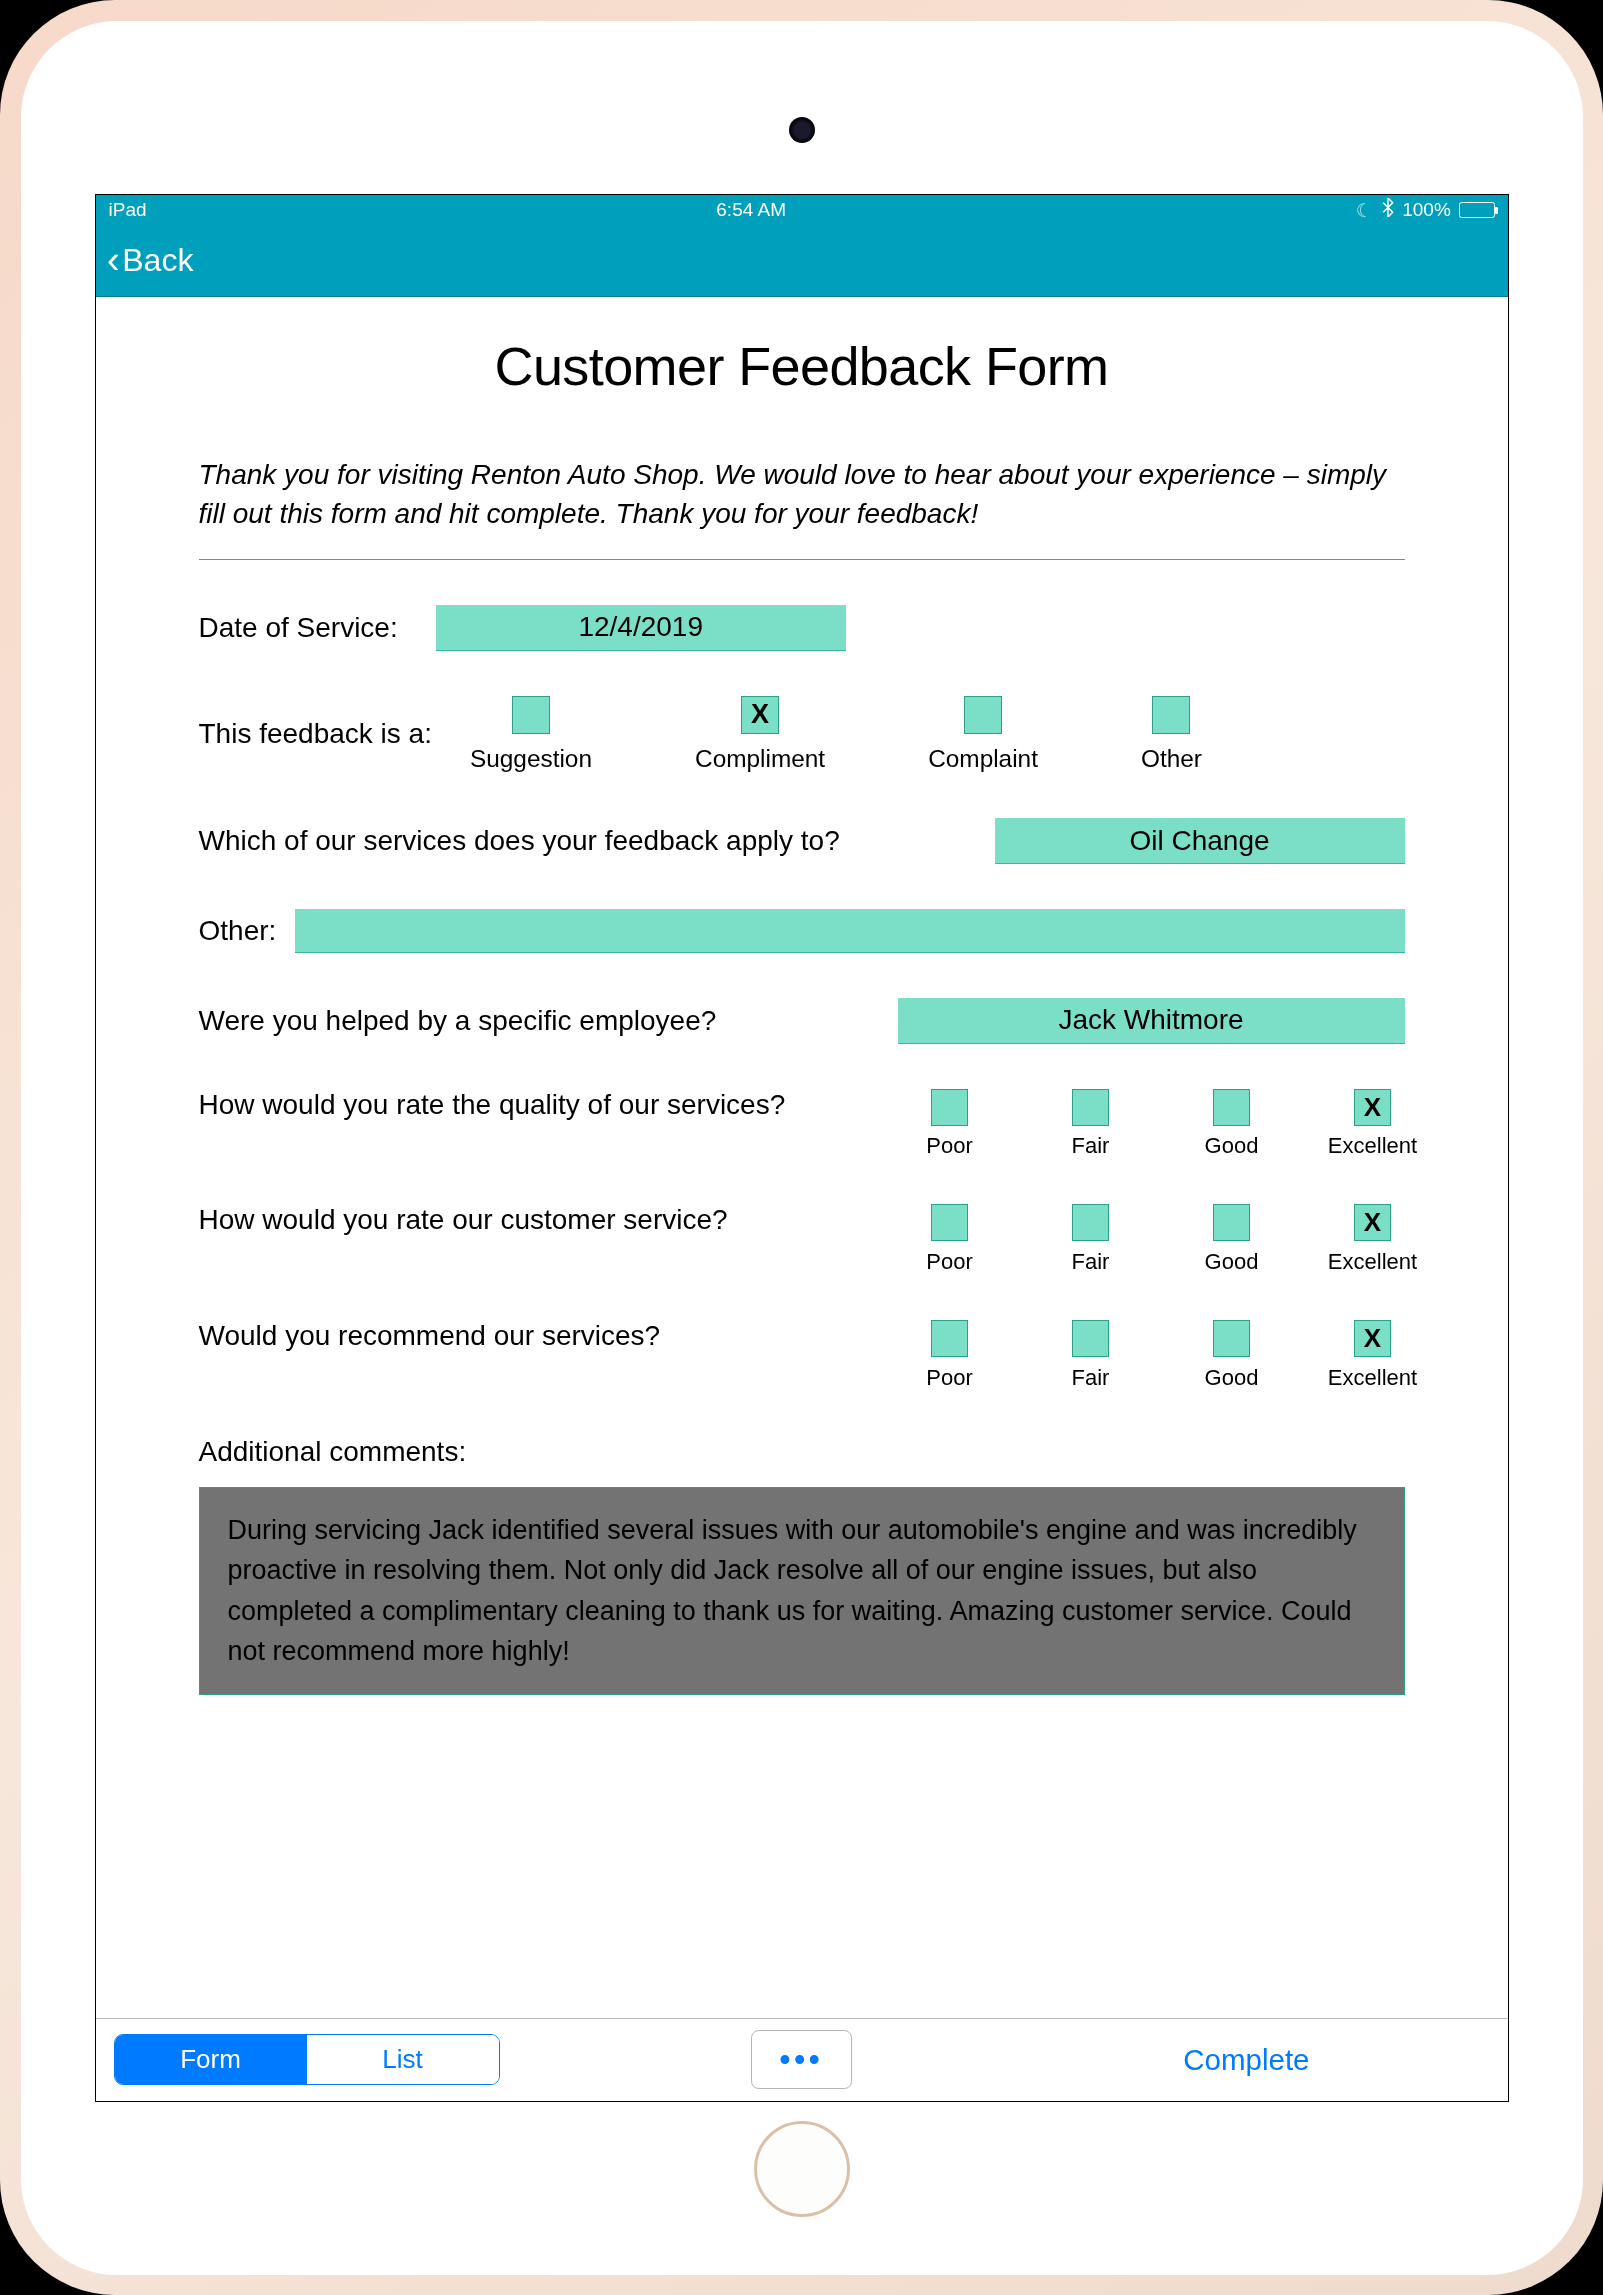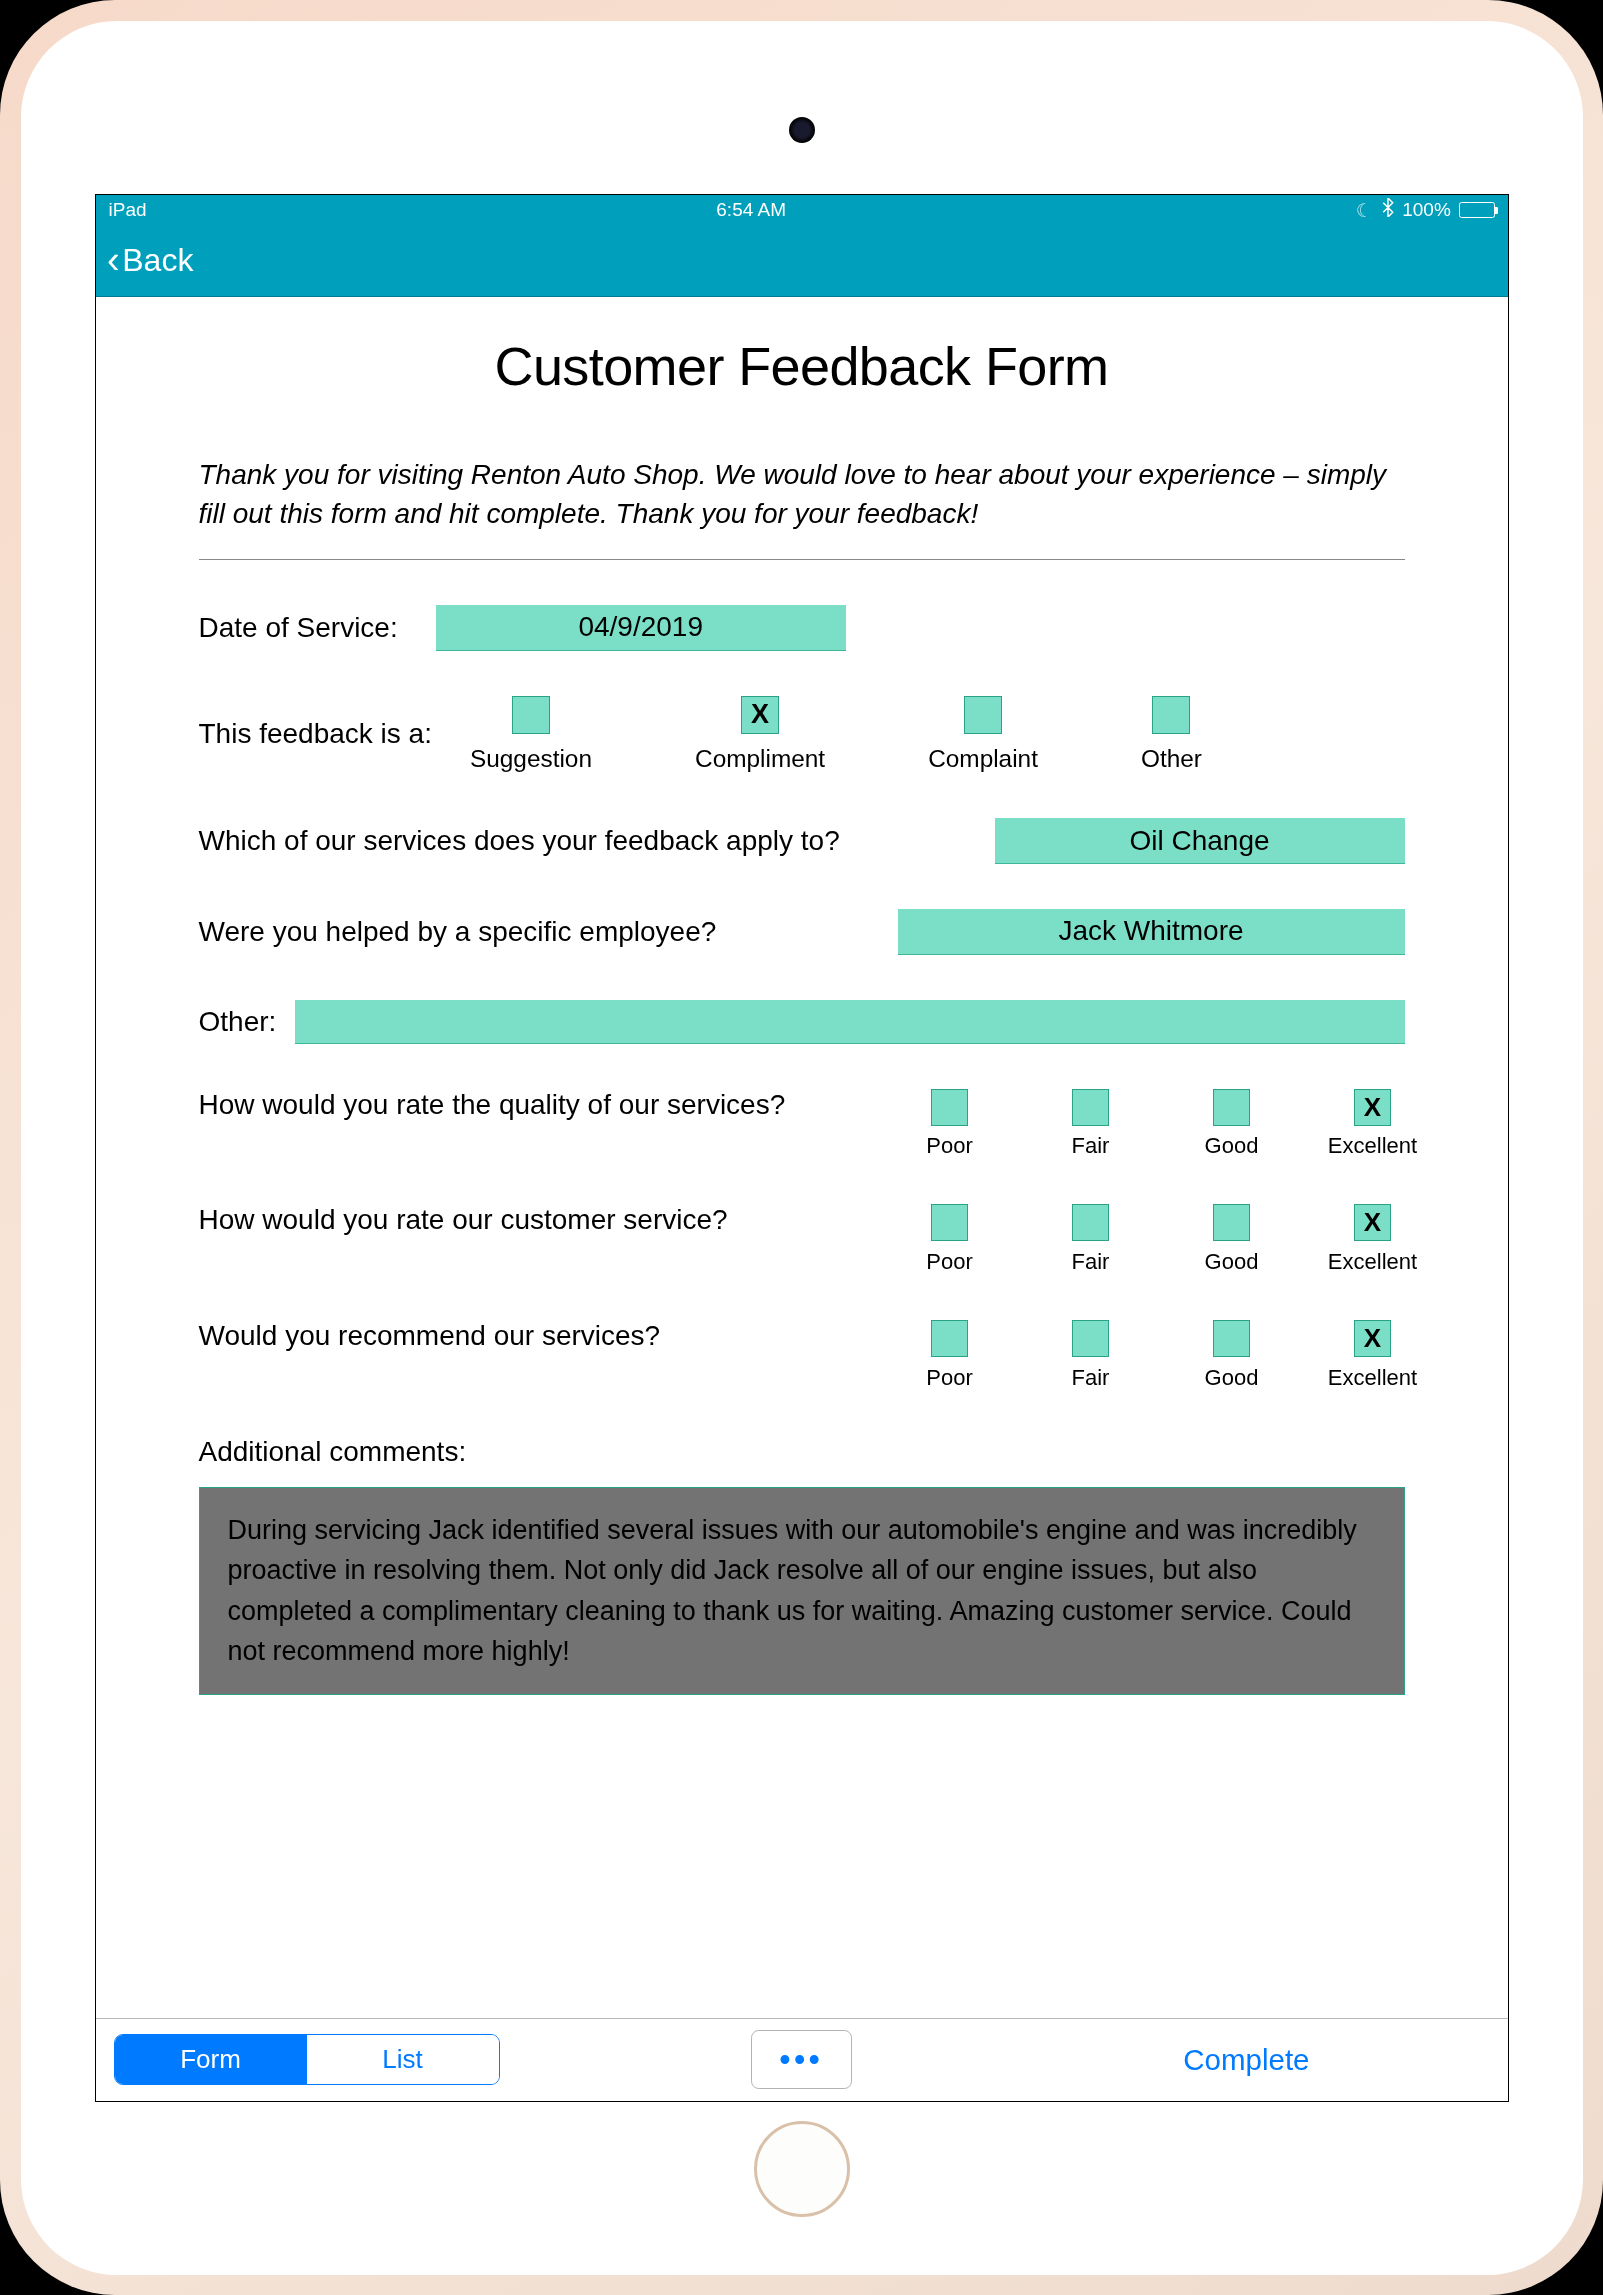--- a/index.html
+++ b/index.html
@@ -277,21 +277,21 @@
         </div>
       </div>
 
       <div class="content">
         <h1 class="form-title">Customer Feedback Form</h1>
         <p class="intro">Thank you for visiting Renton Auto Shop. We would love to hear about your experience – simply fill out this form and hit complete. Thank you for your feedback!</p>
         <hr class="hr">
 
         <div class="row">
           <span class="label">Date of Service:</span>
-          <div class="field date-field">04/9/2019</div>
+          <div class="field date-field">12/4/2019</div>
         </div>
 
         <div class="row">
           <span class="label">This feedback is a:</span>
           <div class="checkbox-group" id="type-group">
               <div class="checkbox-item">
                 <div class="checkbox"></div>
                 <div class="checkbox-label">Suggestion</div>
               </div>
               <div class="checkbox-item">
@@ -308,27 +308,27 @@
               </div>
             </div>
         </div>
 
         <div class="row">
           <span class="label">Which of our services does your feedback apply to?</span>
           <div class="field service-field">Oil Change</div>
         </div>
 
         <div class="row">
+          <span class="label">Other:</span>
+          <div class="field other-field"></div>
+        </div>
+
+        <div class="row">
           <span class="label">Were you helped by a specific employee?</span>
           <div class="field employee-field">Jack Whitmore</div>
-        </div>
-
-        <div class="row">
-          <span class="label">Other:</span>
-          <div class="field other-field"></div>
         </div>
 
         <div id="ratings-container">
             <div class="rating-row">
               <span class="label">How would you rate the quality of our services?</span>
               <div class="rating-group">
                 <div class="rating-item">
                   <div class="rating-box"></div>
                   <div class="rating-label">Poor</div>
                 </div>

